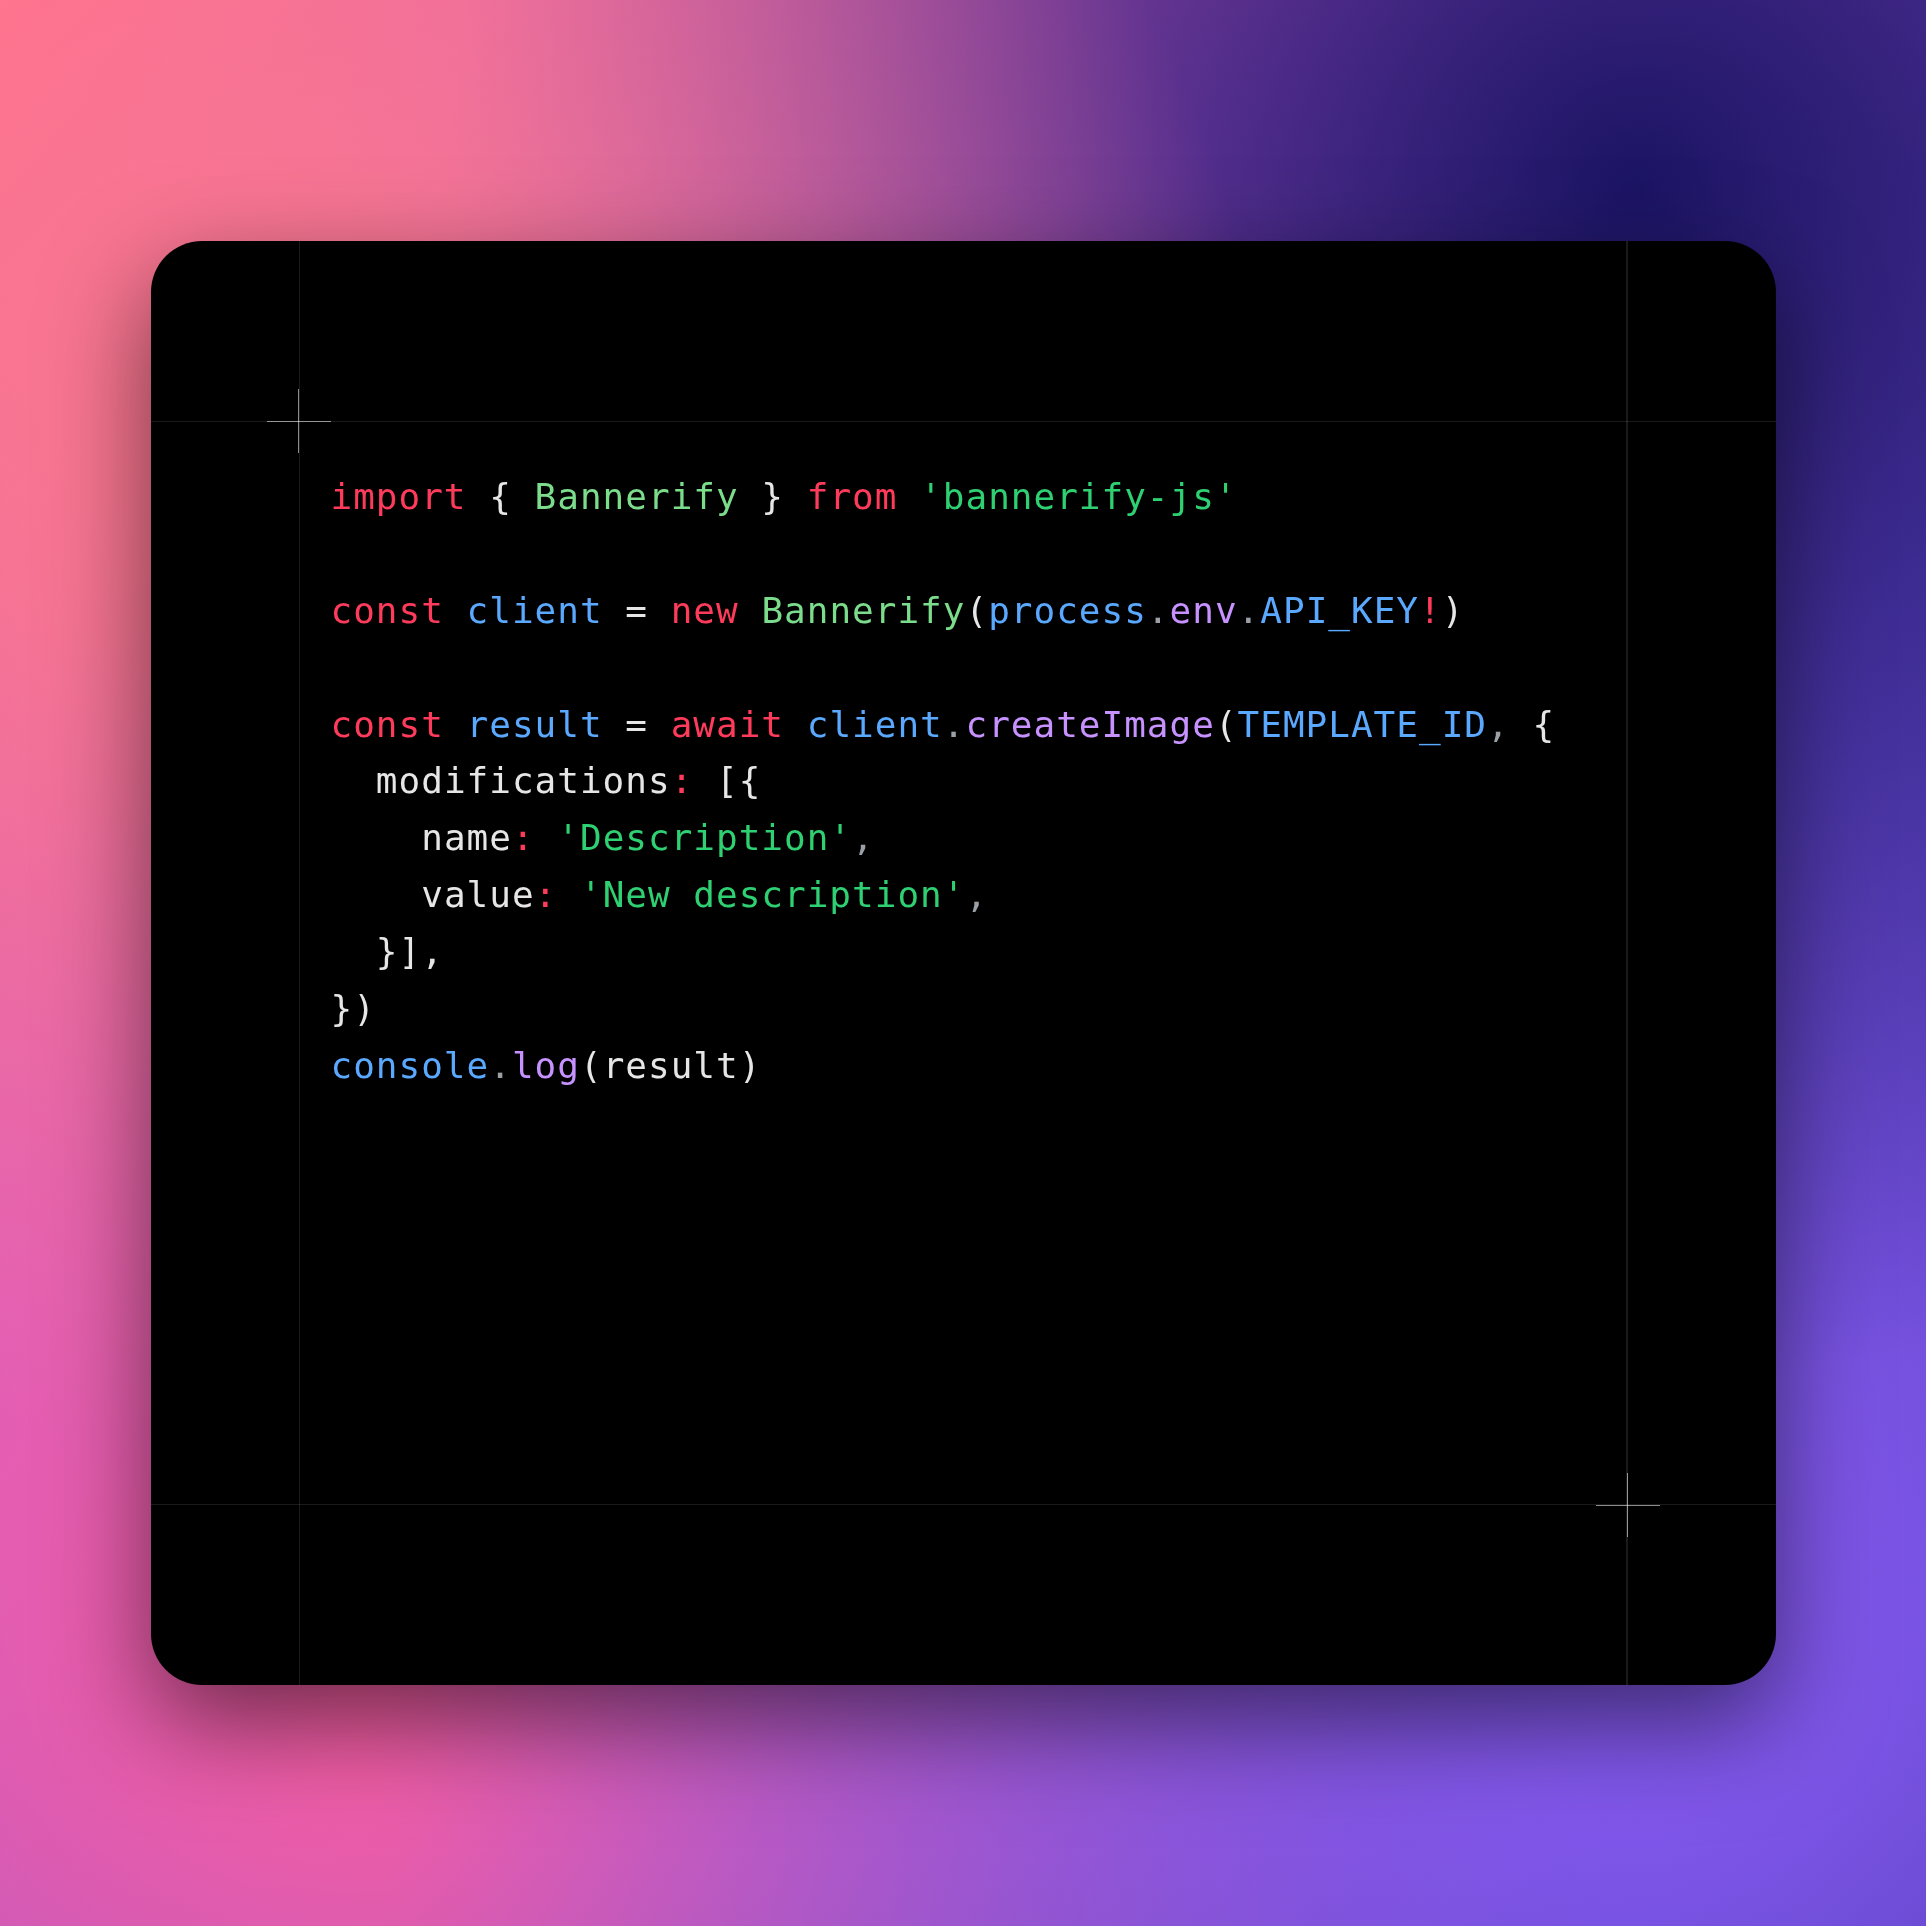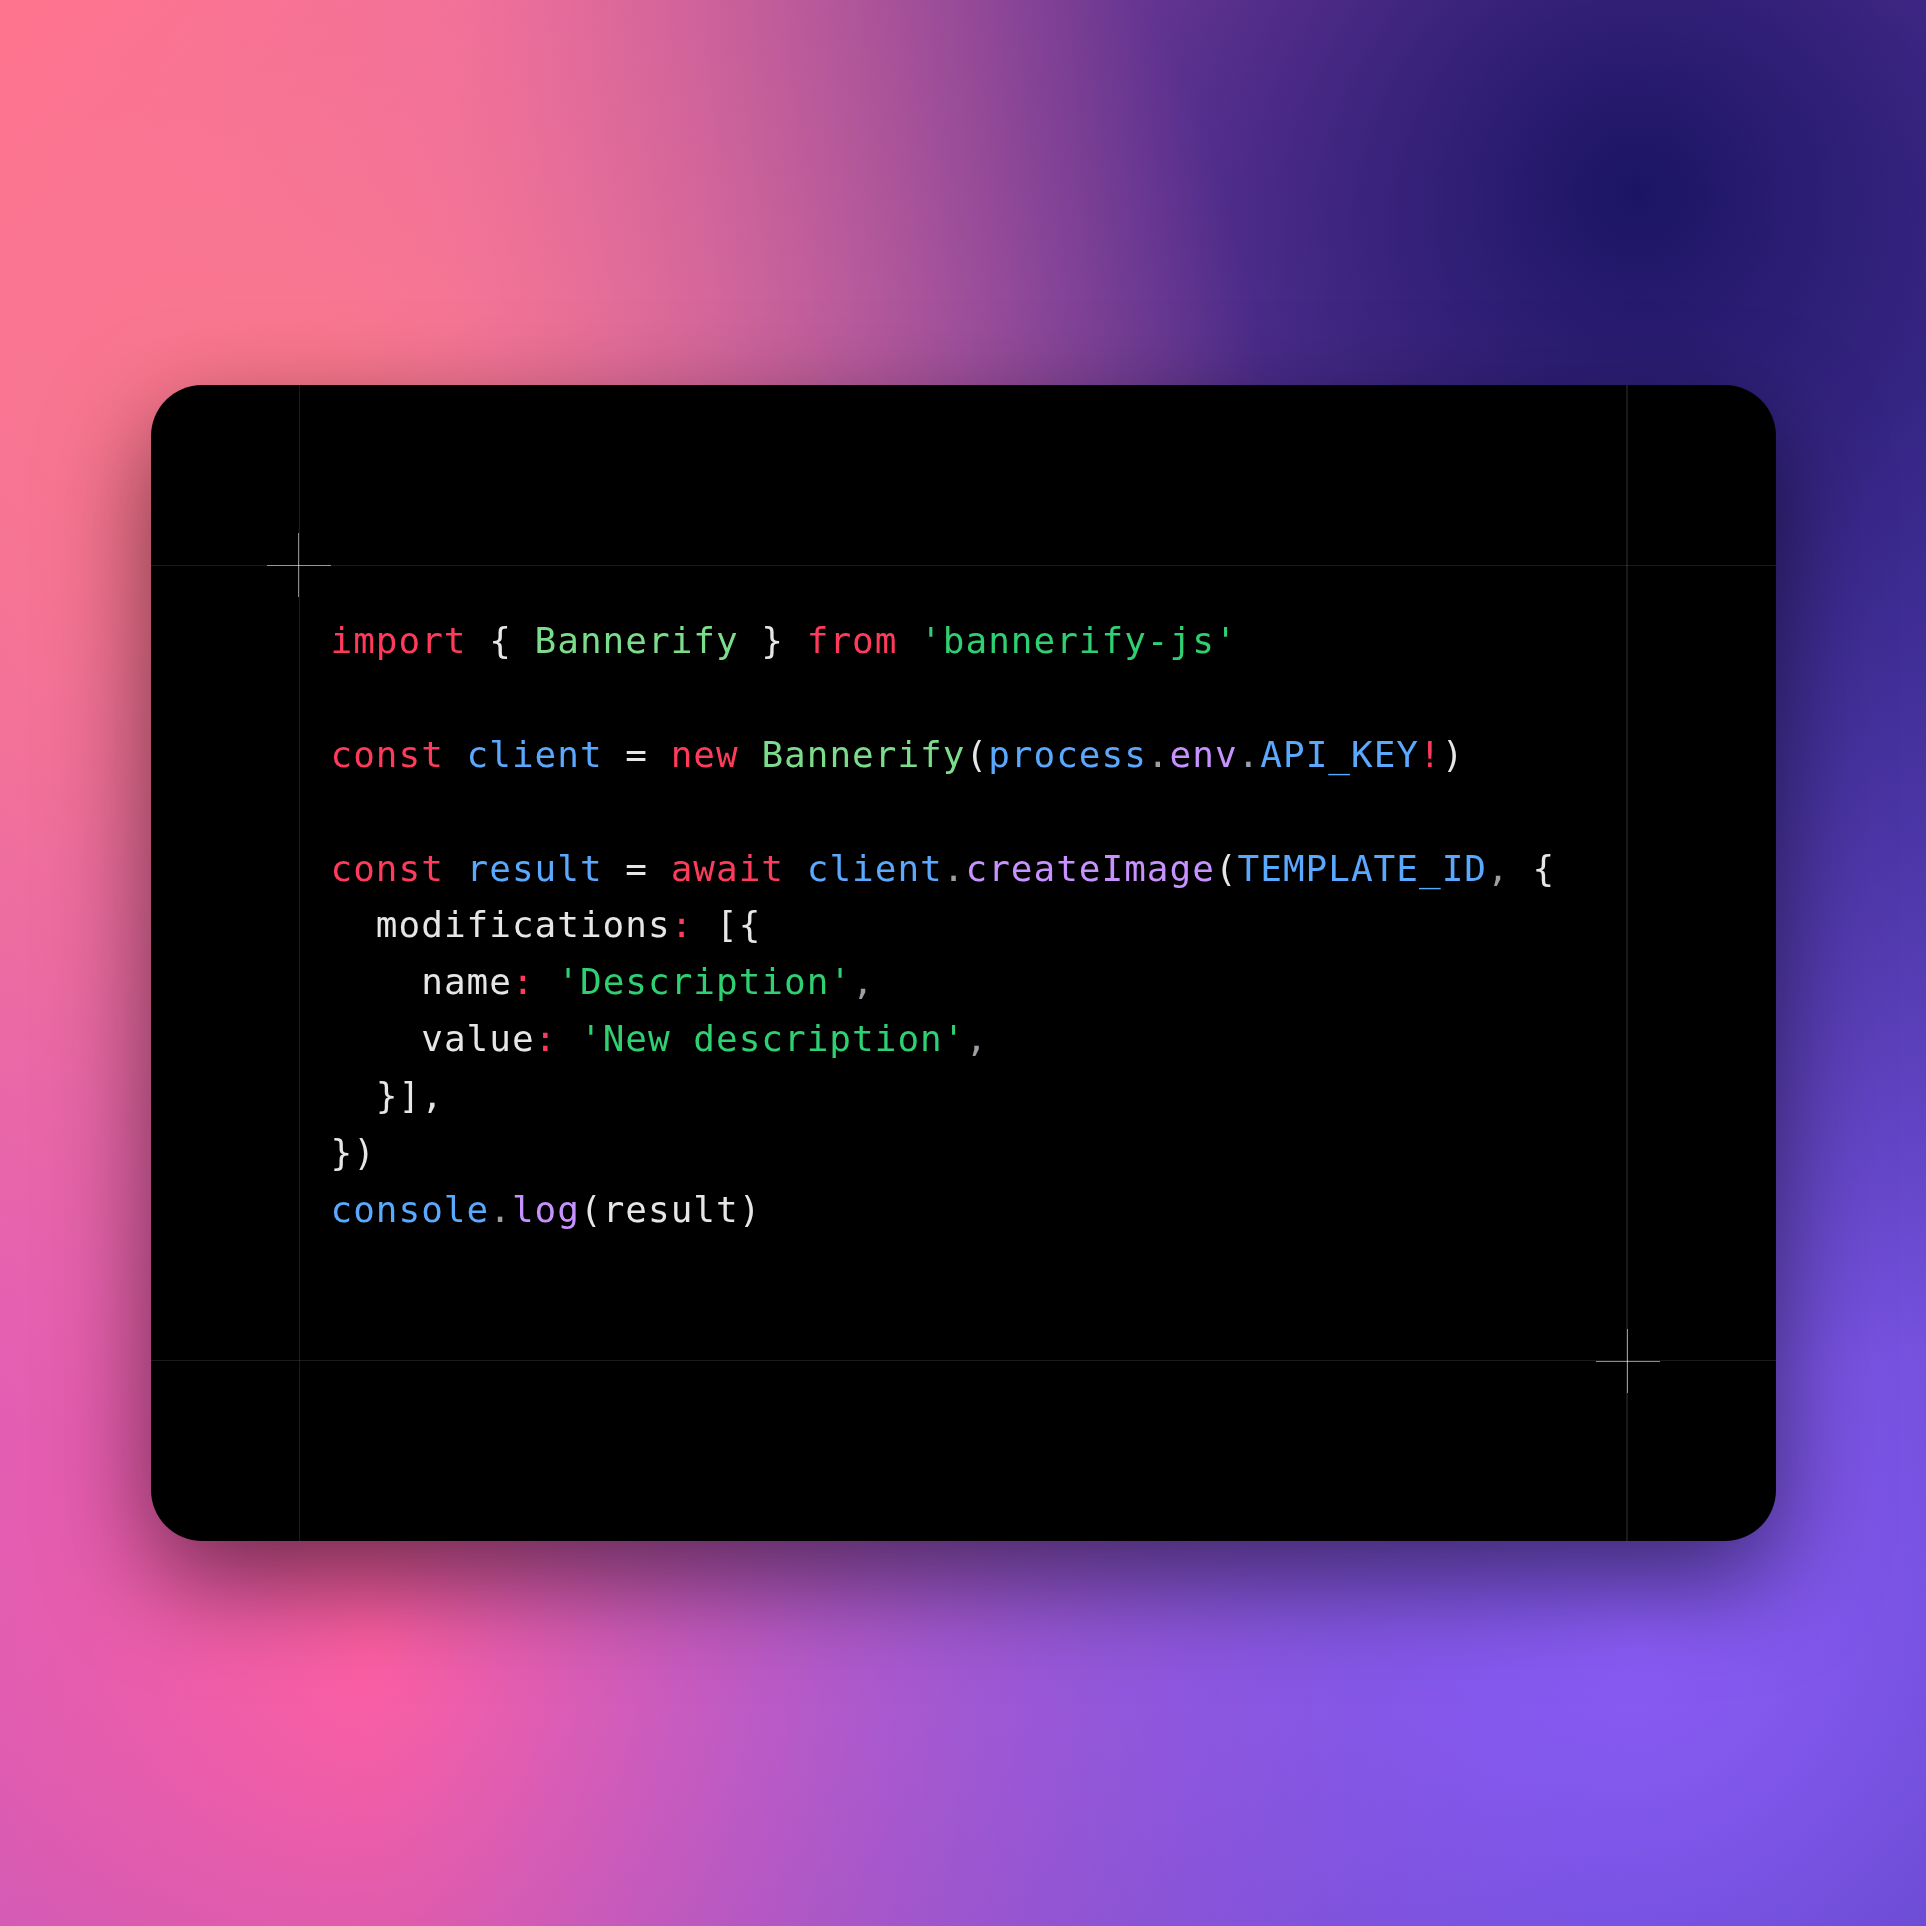--- a/index.html
+++ b/index.html
@@ -9,21 +9,21 @@
         radial-gradient(circle at 15% 25%, #ff7a8a 0%, rgba(255,122,138,0) 45%),
         radial-gradient(circle at 85% 10%, #1b1464 0%, rgba(27,20,100,0) 50%),
         radial-gradient(circle at 85% 85%, #8a5cf6 0%, rgba(138,92,246,0) 55%),
         radial-gradient(circle at 20% 85%, #ff5fa2 0%, rgba(255,95,162,0) 55%),
         linear-gradient(135deg,#ff6f91 0%,#b65bd3 35%,#6a4dd0 65%,#2e2a8f 100%);
       display:flex;align-items:center;justify-content:center;
       font-family:ui-monospace,SFMono-Regular,Menlo,Consolas,monospace;
     }
     .panel{
       position:relative;
-      width:1625px;height:1156px;
+      width:1625px;height:1444px;
       background:#000;
       border-radius:51px;
       box-shadow:0 39px 103px rgba(0,0,0,.55),0 0 0 0.6px rgba(255,255,255,.02) inset;
       overflow:hidden;
     }
     .guide{position:absolute;background:rgba(255,255,255,.10);}
     .guide.h{height:1.3px;left:0;right:0;}
     .guide.v{width:1.3px;top:0;bottom:0;}
     .guide.h.top{top:180px;}
     .guide.h.bot{bottom:180px;}

